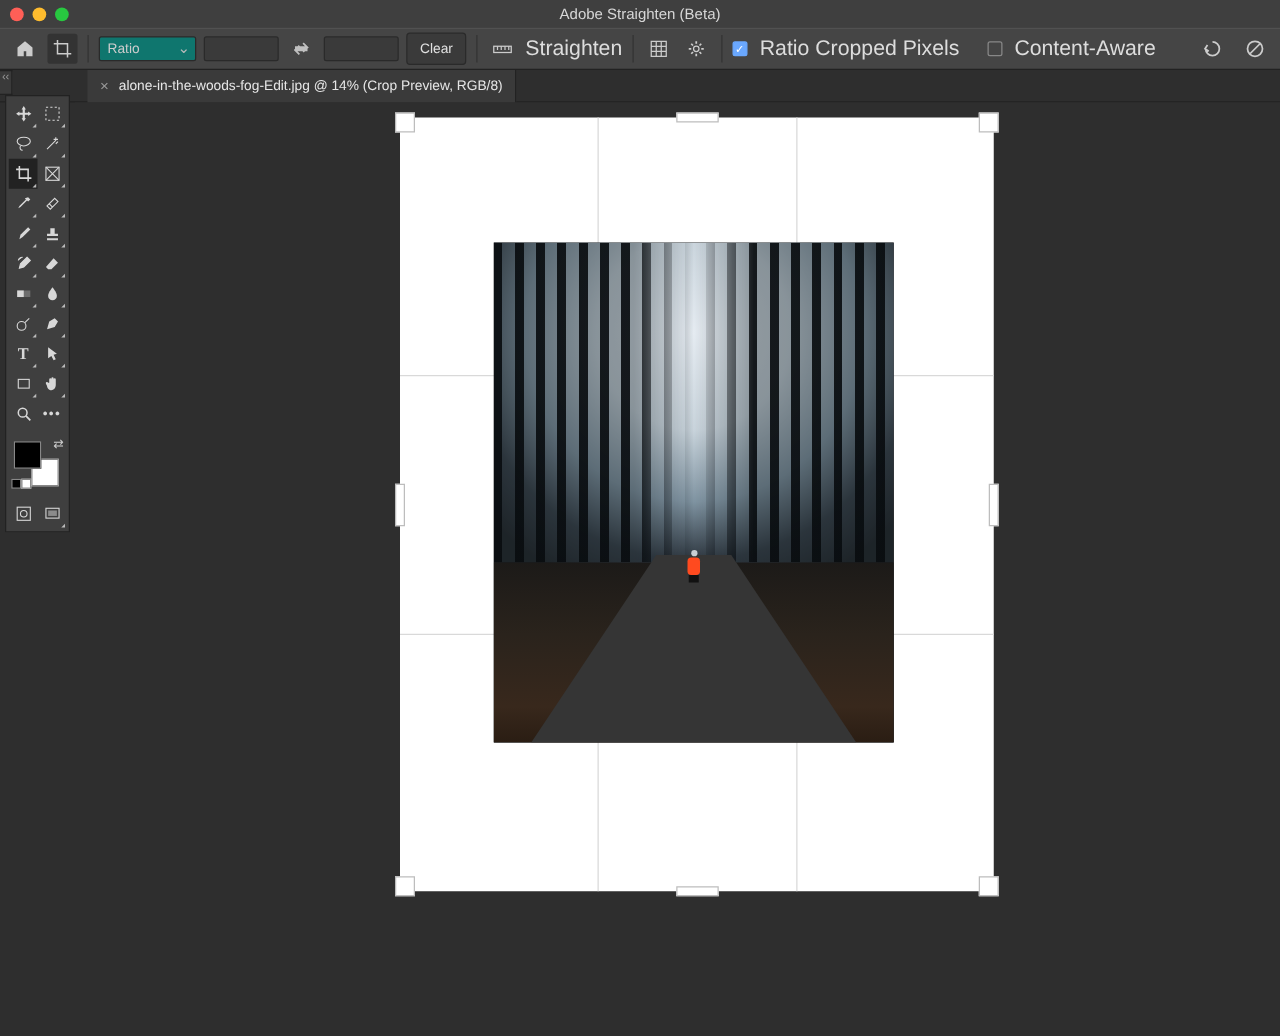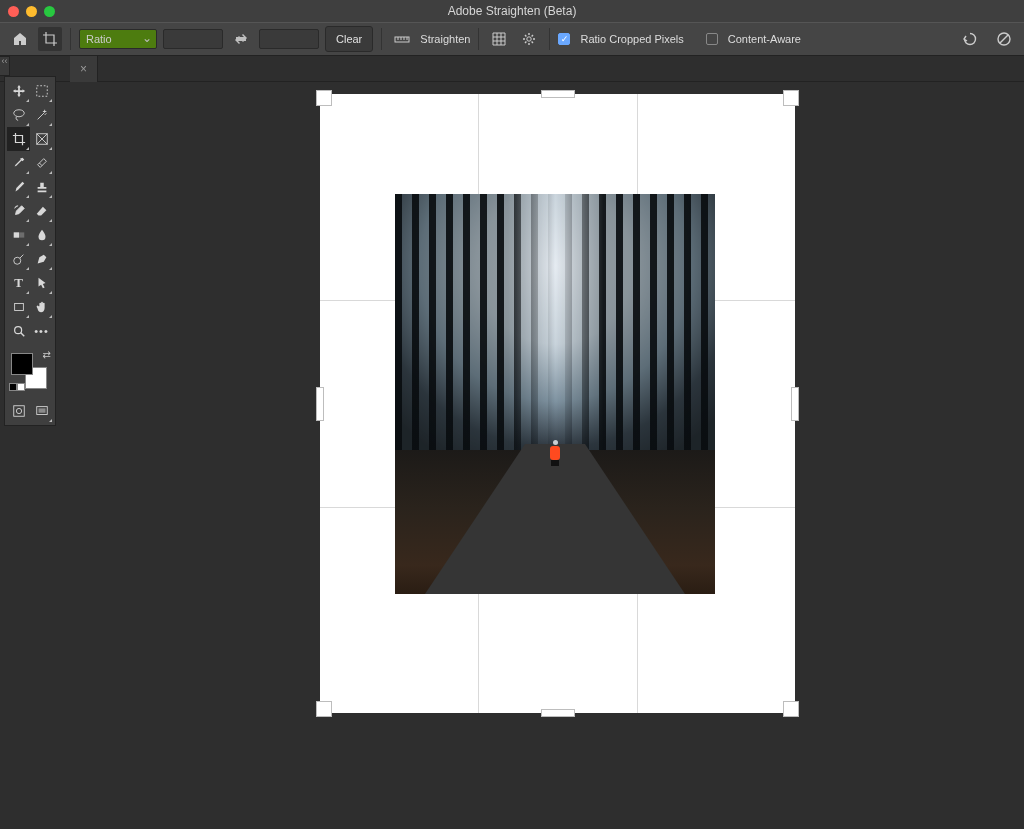--- a/index.html
+++ b/index.html
@@ -20,35 +20,35 @@
 .tred { background: #ff5f57; } .tyel { background: #febc2e; } .tgrn { background: #28c840; }
 .title-text { position: absolute; left: 50%; transform: translateX(-50%); color: #d6d6d6; font-size: 12px; }
 
 
 .optbar {
   height: 34px; background: #454545; border-top: 1px solid #555; border-bottom: 1px solid #222;
   display: flex; align-items: center; padding: 0 8px; gap: 6px;
 }
 .ico-btn { width: 24px; height: 24px; display: inline-flex; align-items: center; justify-content: center; border-radius: 2px; color: #ccc; }
 .ratio-sel {
-  background: #4d7c0f; border: 1px solid #2a2a2a; color: #ccc; font-size: 11px;
+  background: #0f766e; border: 1px solid #2a2a2a; color: #ccc; font-size: 11px;
   height: 20px; width: 78px; padding: 0 18px 0 6px; position: relative; border-radius: 2px;
   display: inline-flex; align-items: center;
 }
 .ratio-sel::after { content: "⌄"; position: absolute; right: 4px; top: 1px; color: #bbb; font-size: 12px; }
 .num-in {
   background: #3a3a3a; border: 1px solid #2a2a2a; color: #ccc; font-size: 11px;
   height: 20px; width: 60px; padding: 0 4px; border-radius: 2px;
 }
 .txt-btn {
   background: #3a3a3a; border: 1px solid #2a2a2a; color: #e0e0e0; font-size: 11px;
   height: 20px; padding: 12px 10px; border-radius: 3px; display: inline-flex; align-items: center;
 }
 .opt-sep { width: 1px; height: 22px; background: #333; margin: 0 2px; }
-.opt-lbl { font-size: 11px; color: #ddd; }
+.opt-lbl { font-size: 17px; color: #ddd; }
 .chk { width: 12px; height: 12px; border-radius: 2px; border: 1px solid #888; display: inline-flex; align-items: center; justify-content: center; margin-right: 4px; }
 .chk.on { background: #6aa8ff; border-color: #6aa8ff; }
 .chk.on::after { content: "✓"; color: #fff; font-size: 9px; line-height: 1; }
 .opt-right { margin-left: auto; display: flex; gap: 10px; align-items: center; }
 
 
 .tabbar {
   height: 26px; background: #2e2e2e; display: flex; align-items: center;
   border-bottom: 1px solid #222; padding-left: 70px;
 }
@@ -217,20 +217,21 @@
           <circle cx="8" cy="8" r="6" fill="none" stroke="currentColor" stroke-width="1.4"></circle>
           <path stroke="currentColor" stroke-width="1.4" d="M4 12L12 4"></path>
         </svg>
     </span>
   </div>
 </div>
 
 <div class="tabbar">
   <div class="tab">
     <span class="x">×</span>
+    <span>alone-in-the-woods-fog-Edit.jpg @ 14% (Crop Preview, RGB/8)</span>
   </div>
 </div>
 
 <div class="collapsed-strip">‹‹</div>
 
 <div class="toolbox">
   <div class="tool-row">
     <div class="tool">
         <svg width="14" height="14" viewBox="0 0 16 16">
           <path fill="currentColor" d="M8 1l2 3H9v3h3V6l3 2-3 2V9H9v3h1l-2 3-2-3h1V9H4v1L1 8l3-2v1h3V4H6z"></path>

